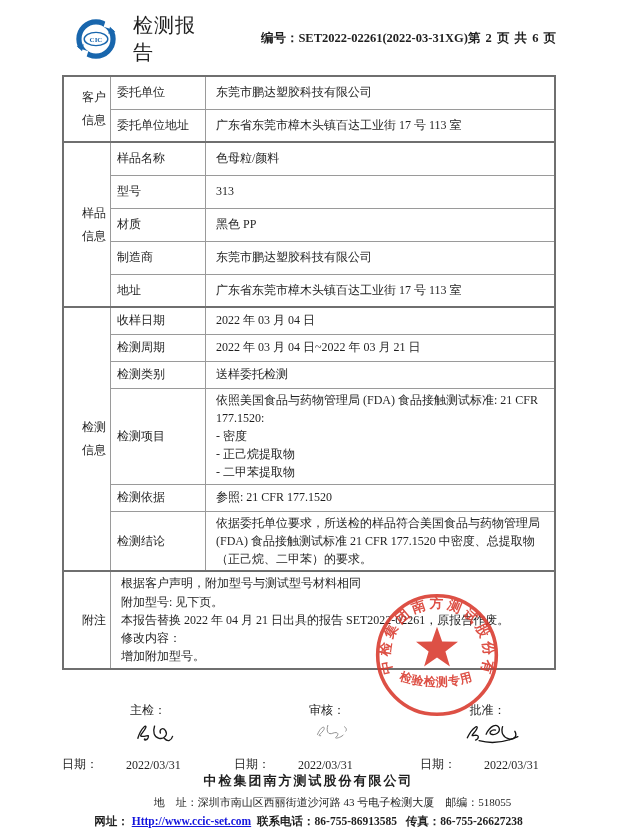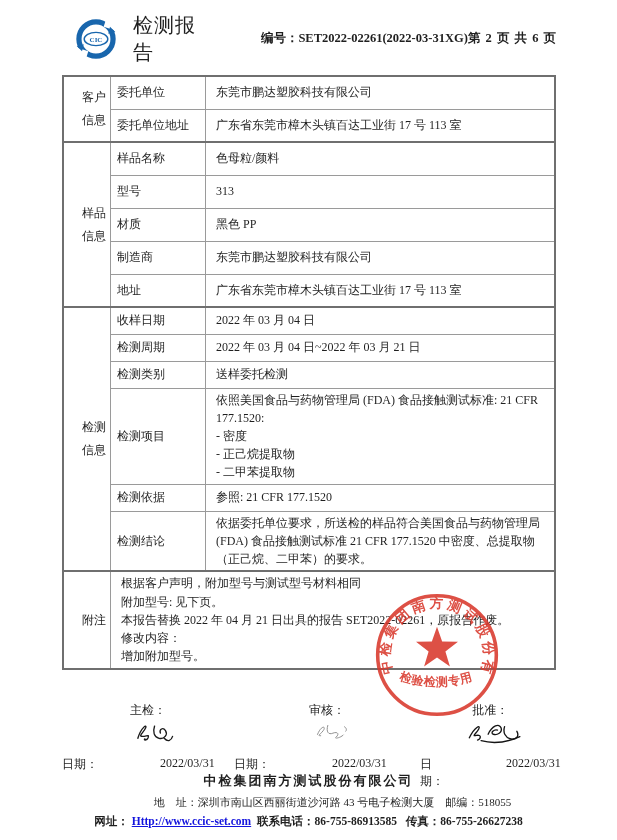--- a/index.html
+++ b/index.html
@@ -46,21 +46,21 @@
   .signs {
     display:grid;
     grid-template-columns:172px 186px 1fr;
     padding:0 62px;
     margin-top:32px;
   }
   .sig-col { position:relative; }
   .sig-line { display:flex; align-items:center; height:44px;flex-direction:column; }
   .sig-label { font-size:12px; white-space:nowrap; }
   .sig-svg { margin-left:8px; }
-  .date-line { display:flex; align-items:flex-start; margin-top:10px; font-size:12px;gap:34px; }
+  .date-line { display:flex; align-items:flex-end; margin-top:10px; font-size:12px; }
   .date-val { margin-left:28px; }
   
   .stamp {
     position:absolute; left:374px; top:590px;
     width:126px; height:130px;
     pointer-events:none; opacity:.88;
   }
   
   .footer {
     position:absolute; left:0; right:0; bottom:11px;

